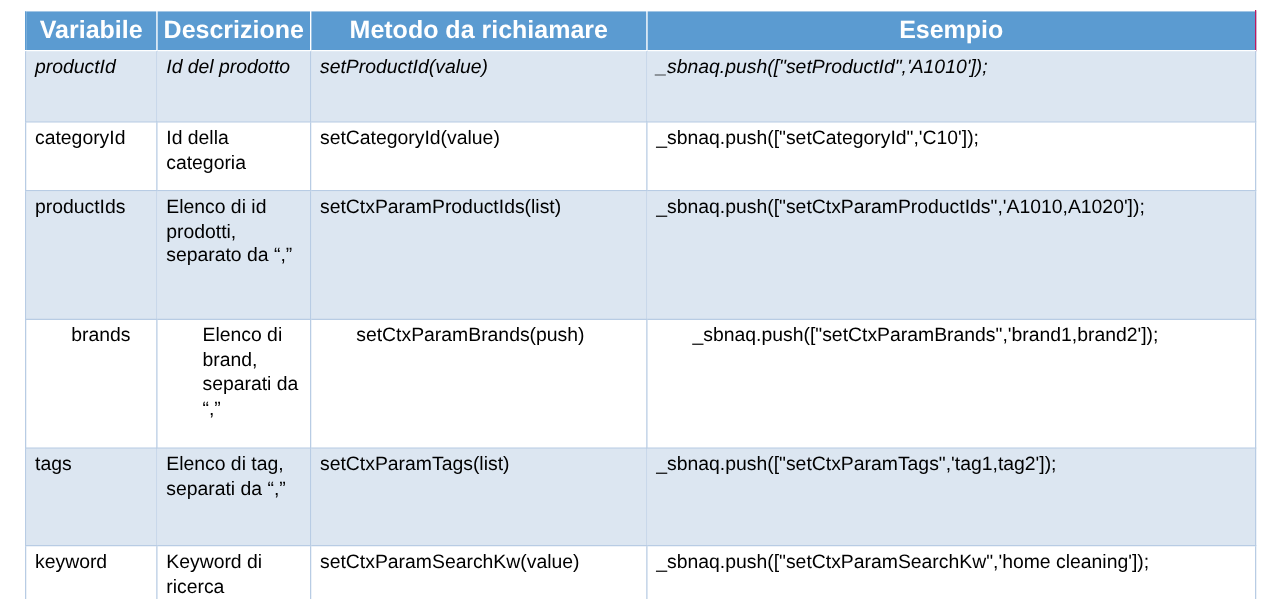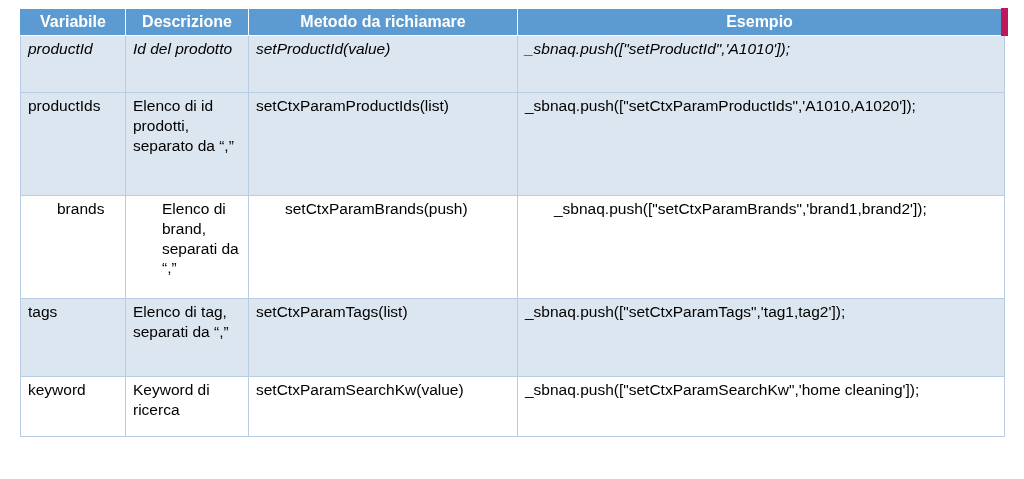--- a/index.html
+++ b/index.html
@@ -31,29 +31,29 @@
 
   table.doc-table col.c-var    { width: 105px; }
   table.doc-table col.c-desc   { width: 123px; }
   table.doc-table col.c-method { width: 269px; }
   table.doc-table col.c-ex     { width: 487px; }
 
   thead th {
     background: #5b9bd1;
     color: #ffffff;
     font-weight: bold;
-    font-size: 16px;
+    font-size: 20px;
     text-align: center;
     padding: 3px 4px 4px 4px;
     border: 1px solid #ffffff;
     line-height: 1.2;
     white-space: nowrap;
   }
   thead th.first-head { border-left: 1px solid #5b9bd1; }
-  thead th.last-head  { border-right: 7px solid #be185d; }
+  thead th.last-head  { border-right: 1px solid #be185d; }
 
   tbody td {
     vertical-align: top;
     padding: 3px 6px 3px 7px;
     border-left: 1px solid #b8cce4;
     border-right: 1px solid #b8cce4;
     border-top: 1px solid #b8cce4;
     border-bottom: 1px solid #b8cce4;
     line-height: 1.27;
     overflow: hidden;
@@ -96,20 +96,26 @@
         <th class="last-head">Esempio</th>
       </tr>
     </thead>
     <tbody>
       <tr class="r0 band-shaded">
         <td class="cell-var">productId</td>
         <td class="cell-desc">Id del prodotto</td>
         <td class="cell-method">setProductId(value)</td>
         <td class="cell-ex">_sbnaq.push(["setProductId",'A1010']);</td>
       </tr>
+      <tr class="r1 band-plain">
+        <td class="cell-var">categoryId</td>
+        <td class="cell-desc">Id della categoria</td>
+        <td class="cell-method">setCategoryId(value)</td>
+        <td class="cell-ex">_sbnaq.push(["setCategoryId",'C10']);</td>
+      </tr>
       <tr class="r2 band-shaded">
         <td class="cell-var">productIds</td>
         <td class="cell-desc">Elenco di id prodotti, separato da “,”</td>
         <td class="cell-method">setCtxParamProductIds(list)</td>
         <td class="cell-ex">_sbnaq.push(["setCtxParamProductIds",'A1010,A1020']);</td>
       </tr>
       <tr class="r3 band-plain">
         <td class="cell-var">brands</td>
         <td class="cell-desc">Elenco di brand, separati da “,”</td>
         <td class="cell-method">setCtxParamBrands(push)</td>

